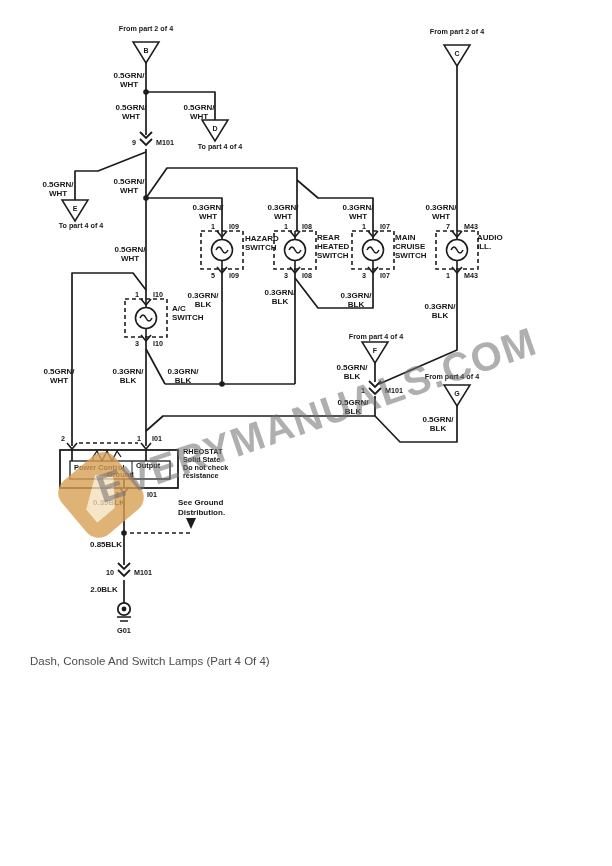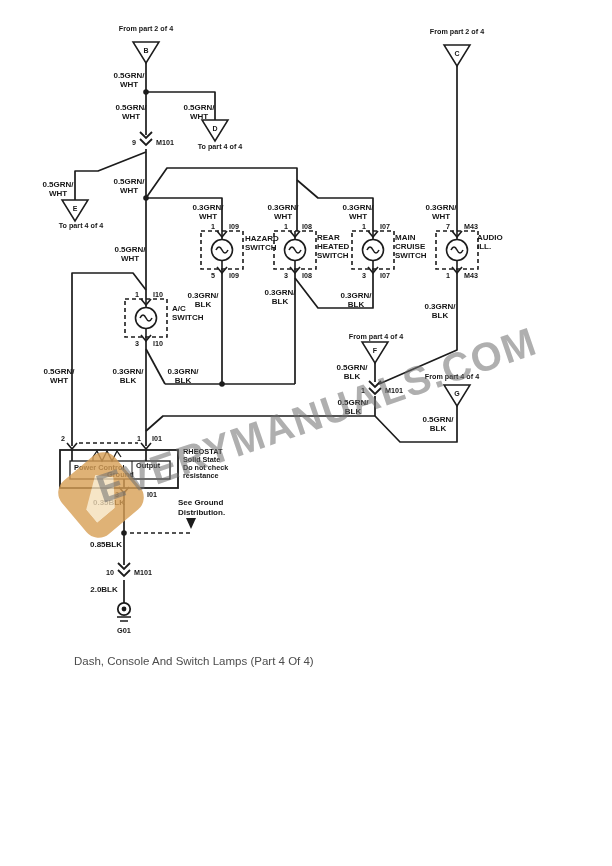--- a/index.html
+++ b/index.html
@@ -11,21 +11,21 @@
   .t7{font-size:7.2px;}
   .t75{font-size:7.4px;}
   .tri{font-size:7px;}
   .wm-text{position:absolute;left:98px;top:468px;font-weight:bold;font-size:40px;
            color:#6f6f6f;opacity:.55;letter-spacing:1.5px;white-space:nowrap;
            transform:rotate(-19deg);transform-origin:0 50%;pointer-events:none;}
   .wm-logo{position:absolute;left:66px;top:460px;width:70px;height:70px;background:#d89f55;
            opacity:.8;border-radius:16px;transform:rotate(-40deg);pointer-events:none;}
   .wm-logo-inner{position:absolute;left:14px;top:16px;width:42px;height:38px;background:#f6e3bf;
            clip-path:polygon(0 55%,70% 0,100% 35%,55% 100%,0 100%);opacity:.95;}
-  .caption{position:absolute;left:30px;top:655px;font-size:11.5px;color:#4c4c4c;margin-left:44px;}
+  .caption{position:absolute;left:30px;top:655px;font-size:11.5px;color:#4c4c4c;}
 </style>
 </head>
 <body>
 
 <div class="page">
 
 <svg width="612" height="866" viewBox="0 0 612 866">
   <defs>
     <path id="pin" d="M-5,-6 L0,0 L5,-6" fill="none" stroke="#1c1c1c" stroke-width="1.6"></path>
     <g id="conn" fill="none" stroke="#1c1c1c" stroke-width="1.8">

